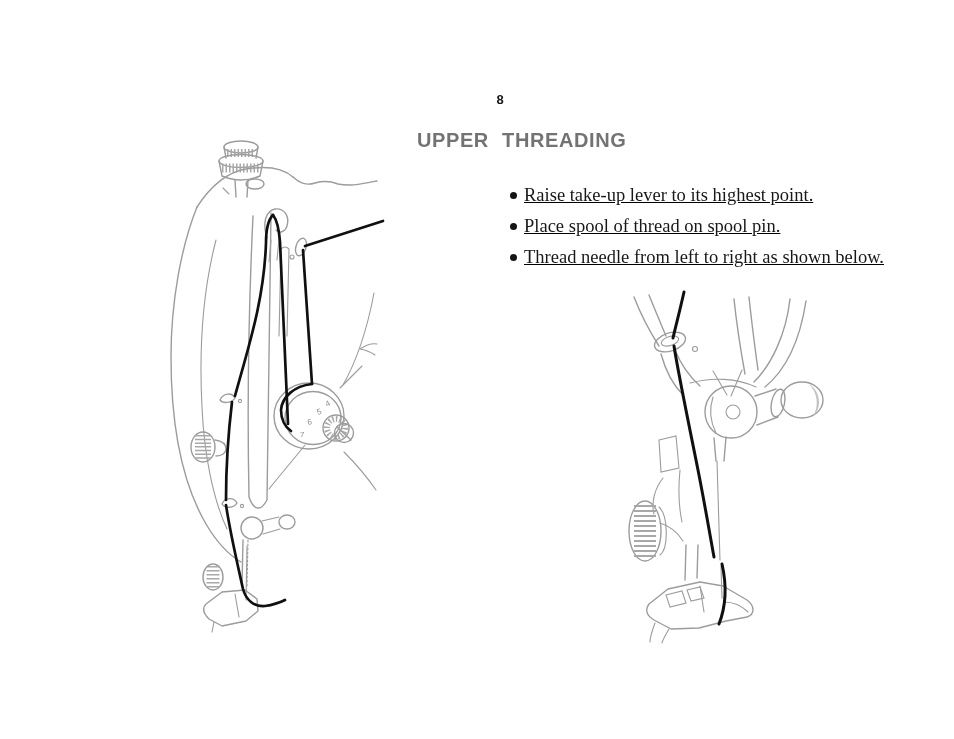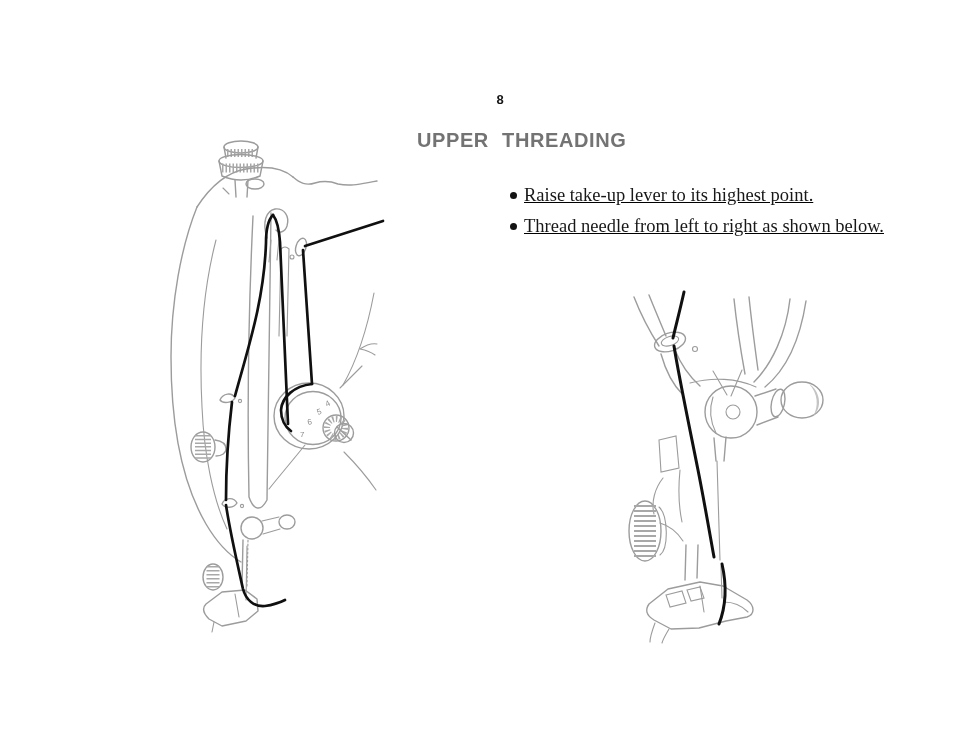--- a/index.html
+++ b/index.html
@@ -52,20 +52,24 @@
 
 <div class="heading">UPPER THREADING</div>
 
 <ul class="bullet-list">
   <li class="bullet-item">
     <span class="bullet-dot"></span>
     <span class="bullet-text">Raise take-up lever to its highest point.</span>
   </li>
   <li class="bullet-item">
     <span class="bullet-dot"></span>
+    <span class="bullet-text">Place spool of thread on spool pin.</span>
+  </li>
+  <li class="bullet-item">
+    <span class="bullet-dot"></span>
     <span class="bullet-text">Thread needle from left to right as shown below.</span>
   </li>
 </ul>
 
 <svg class="fig fig-left" viewBox="150 132 305 515" xmlns="http://www.w3.org/2000/svg">
 
   <g>
     <ellipse class="mc" cx="241" cy="147" rx="17" ry="6"></ellipse>
     <path class="mc" d="M 224,147 L 226,158 M 258,147 L 256,158"></path>
     <path class="knurl" d="M 227,153 L 255,153" stroke-width="8" stroke-dasharray="1.5 2"></path>

